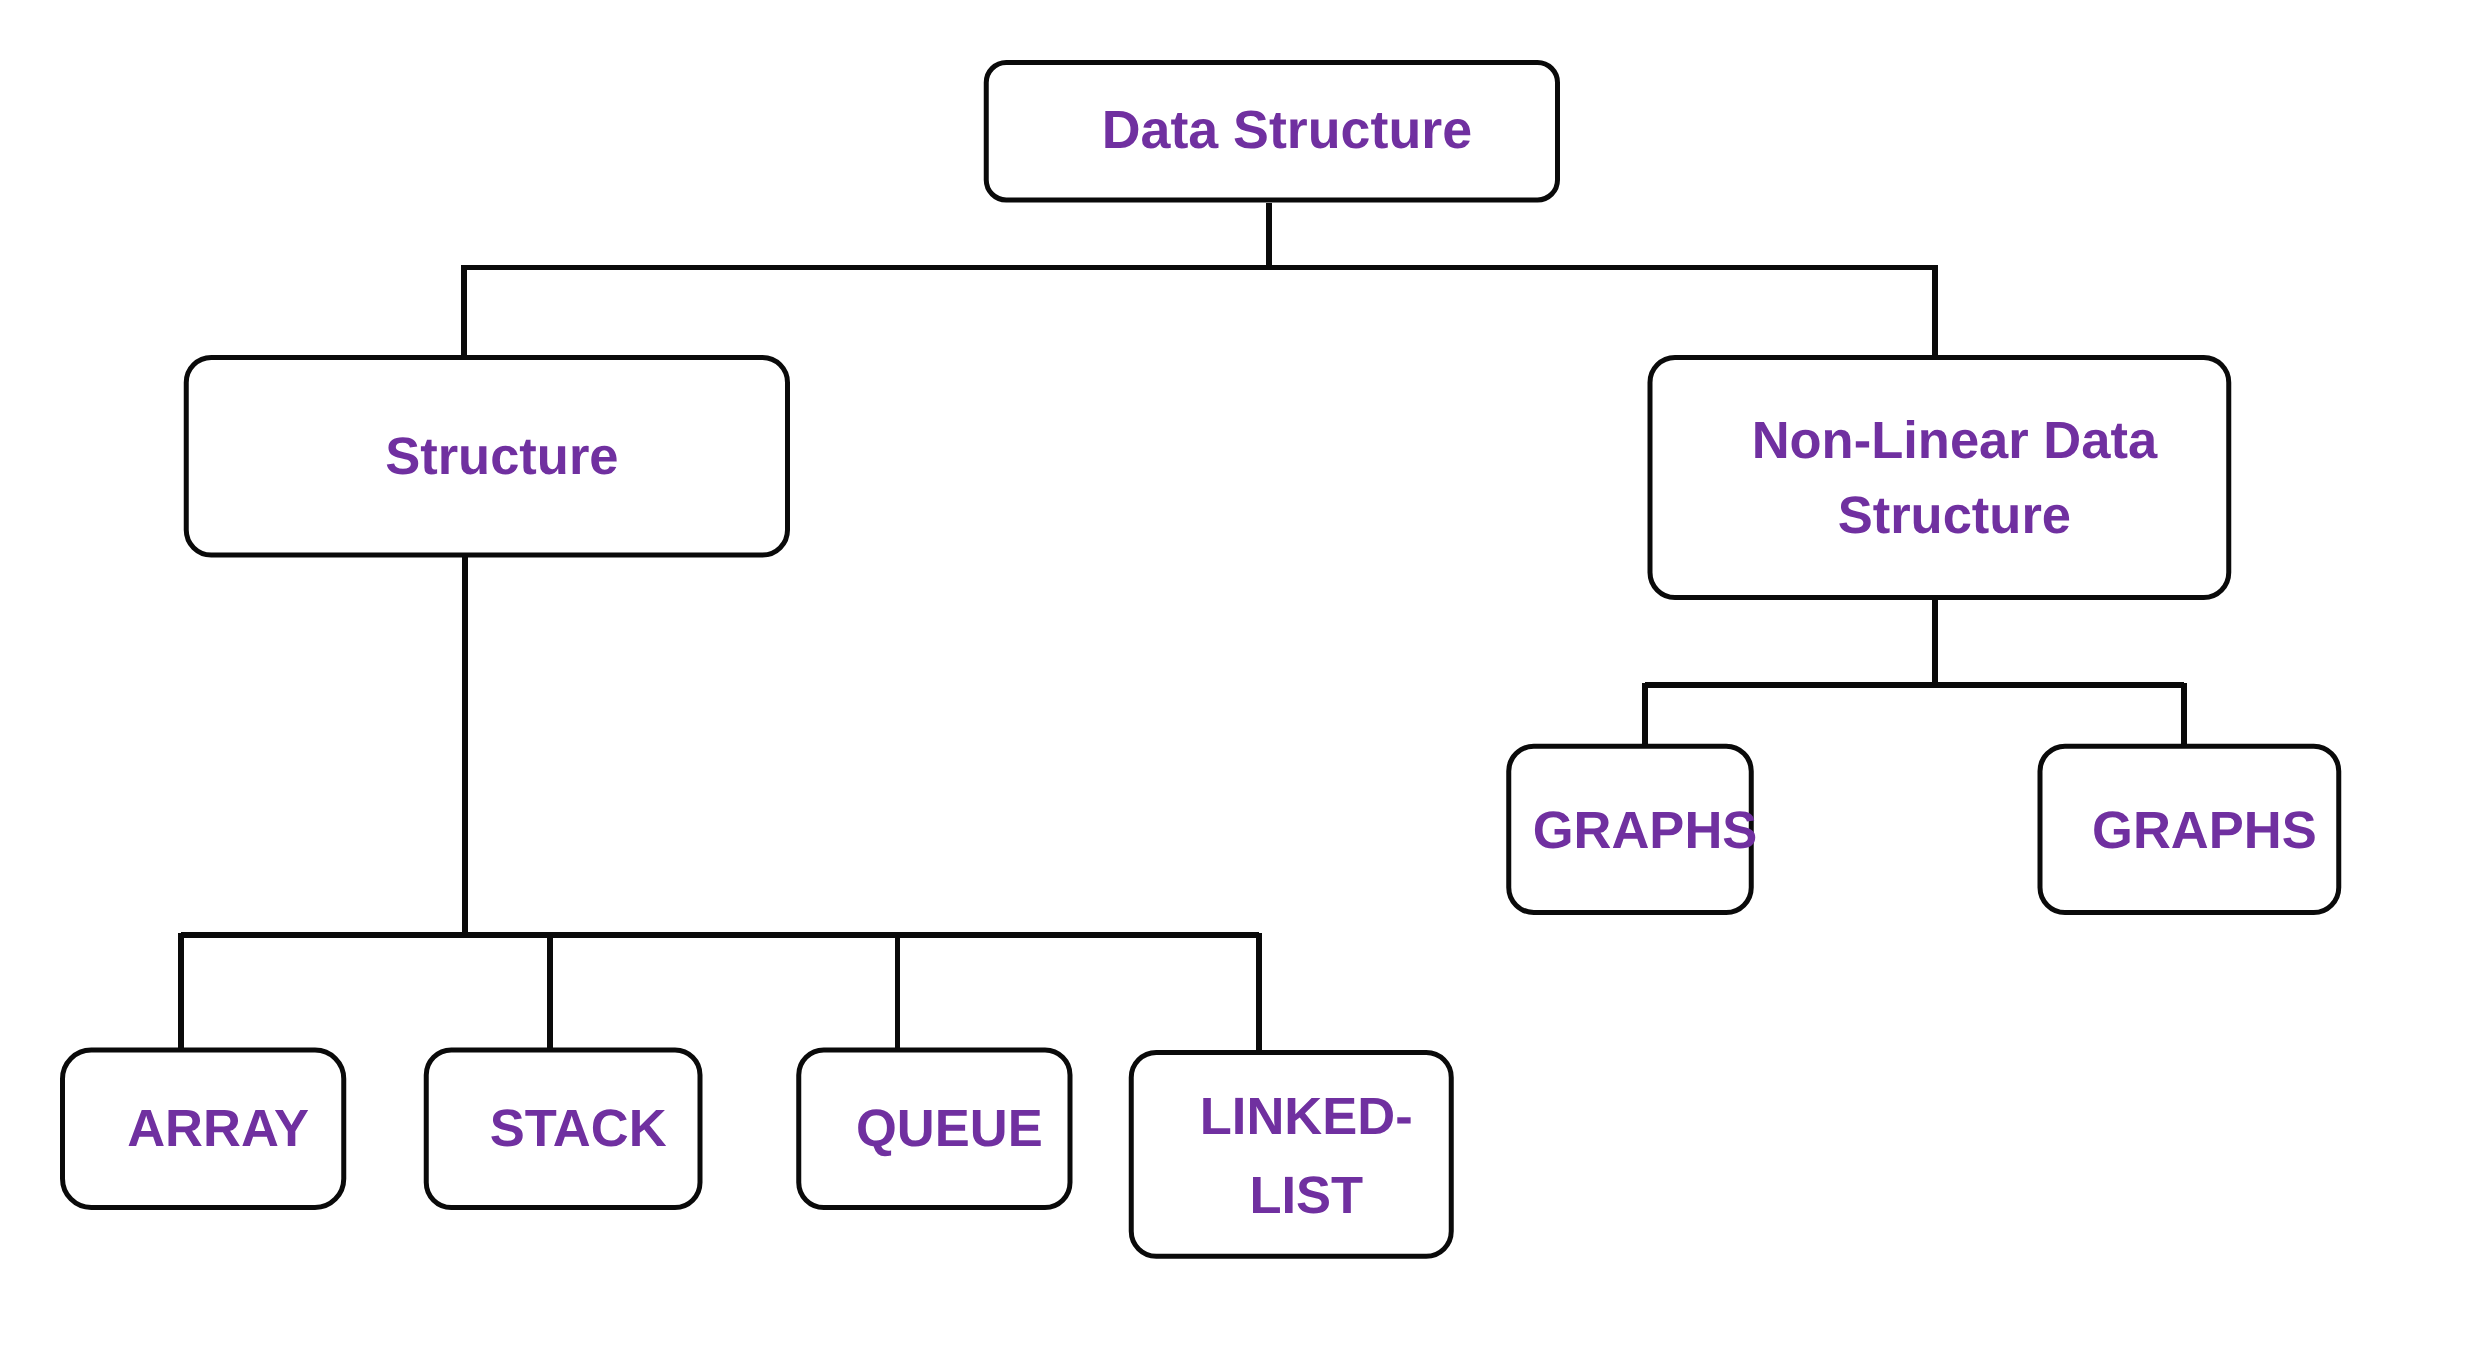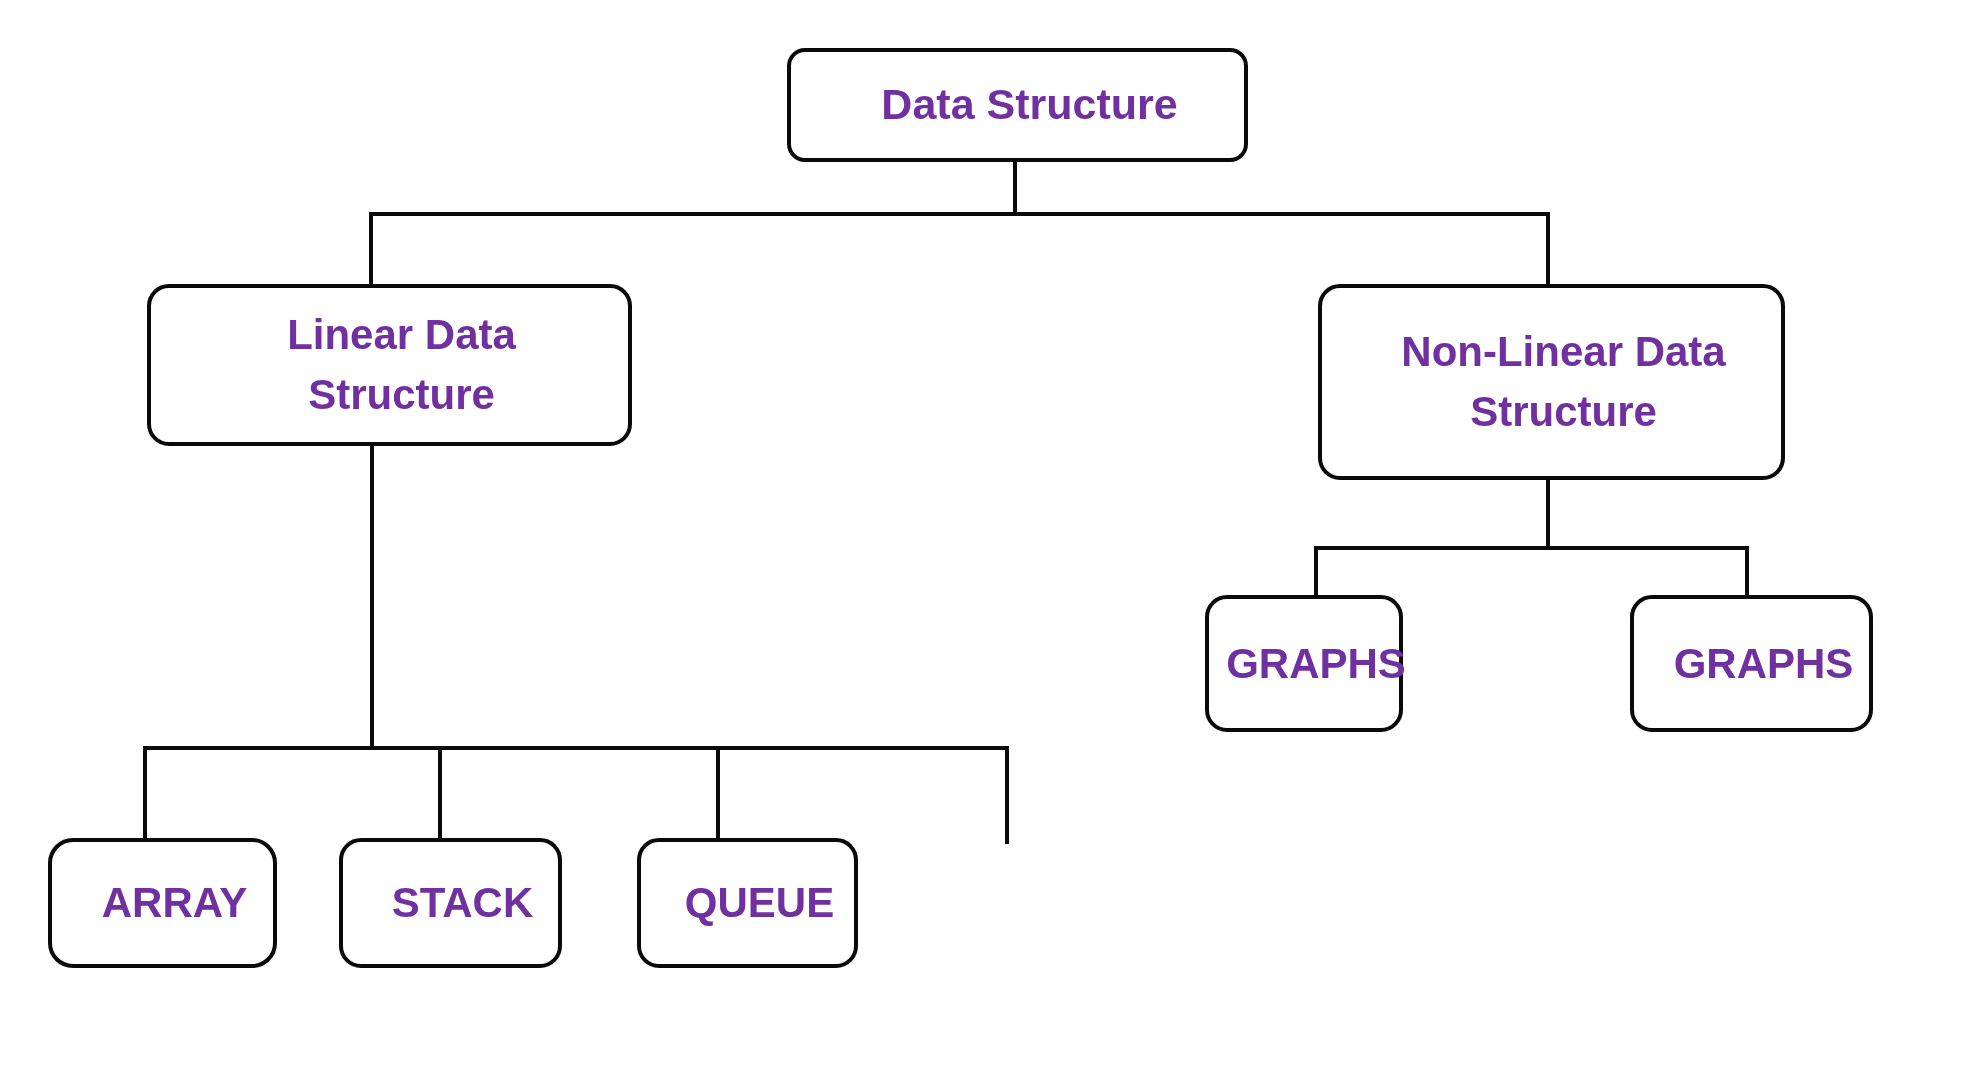--- a/index.html
+++ b/index.html
@@ -78,41 +78,44 @@
     <line x1="1316" y1="548" x2="1747" y2="548"></line>
     <line x1="1316" y1="546" x2="1316" y2="599"></line>
     <line x1="1747" y1="546" x2="1747" y2="599"></line>
   </svg>
 
   <div class="node node-root">
     <span class="line">Data Structure</span>
   </div>
 
   <div class="node node-linear">
-    <span class="line">Linear Data</span>
     <span class="line">Structure</span>
   </div>
 
   <div class="node node-nonlinear">
     <span class="line">Non-Linear Data</span>
     <span class="line">Structure</span>
   </div>
 
   <div class="node node-array">
     <span class="line">ARRAY</span>
   </div>
 
   <div class="node node-stack">
     <span class="line">STACK</span>
   </div>
 
   <div class="node node-queue">
     <span class="line">QUEUE</span>
   </div>
 
+  <div class="node node-linkedlist">
+    <span class="line">LINKED-</span>
+    <span class="line">LIST</span>
+  </div>
 
   <div class="node node-graphs">
     <span class="line">GRAPHS</span>
   </div>
 
   <div class="node node-trees">
     <span class="line">GRAPHS</span>
   </div>
 
 </div>

